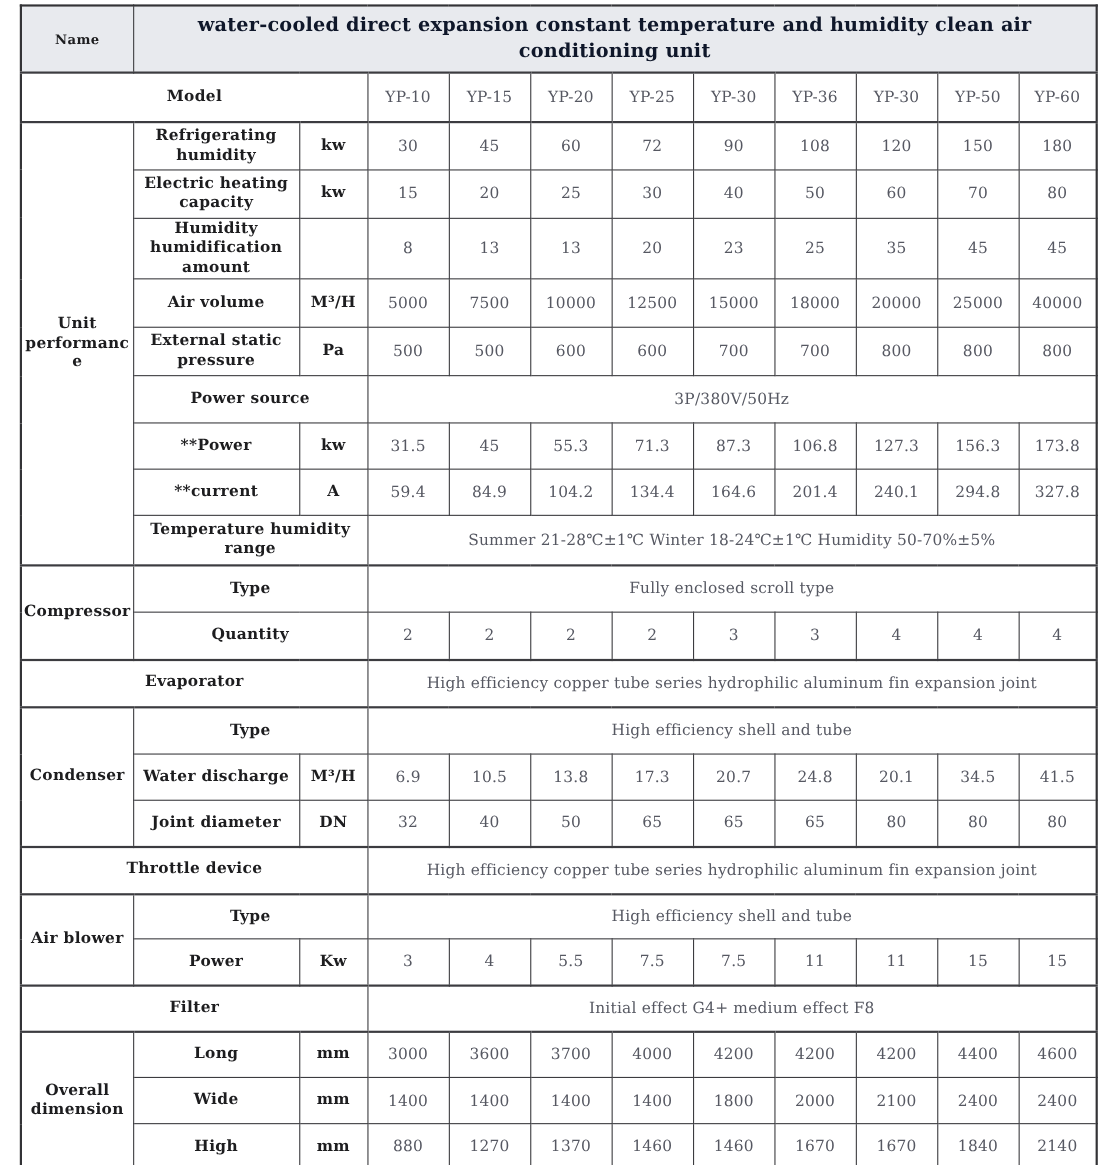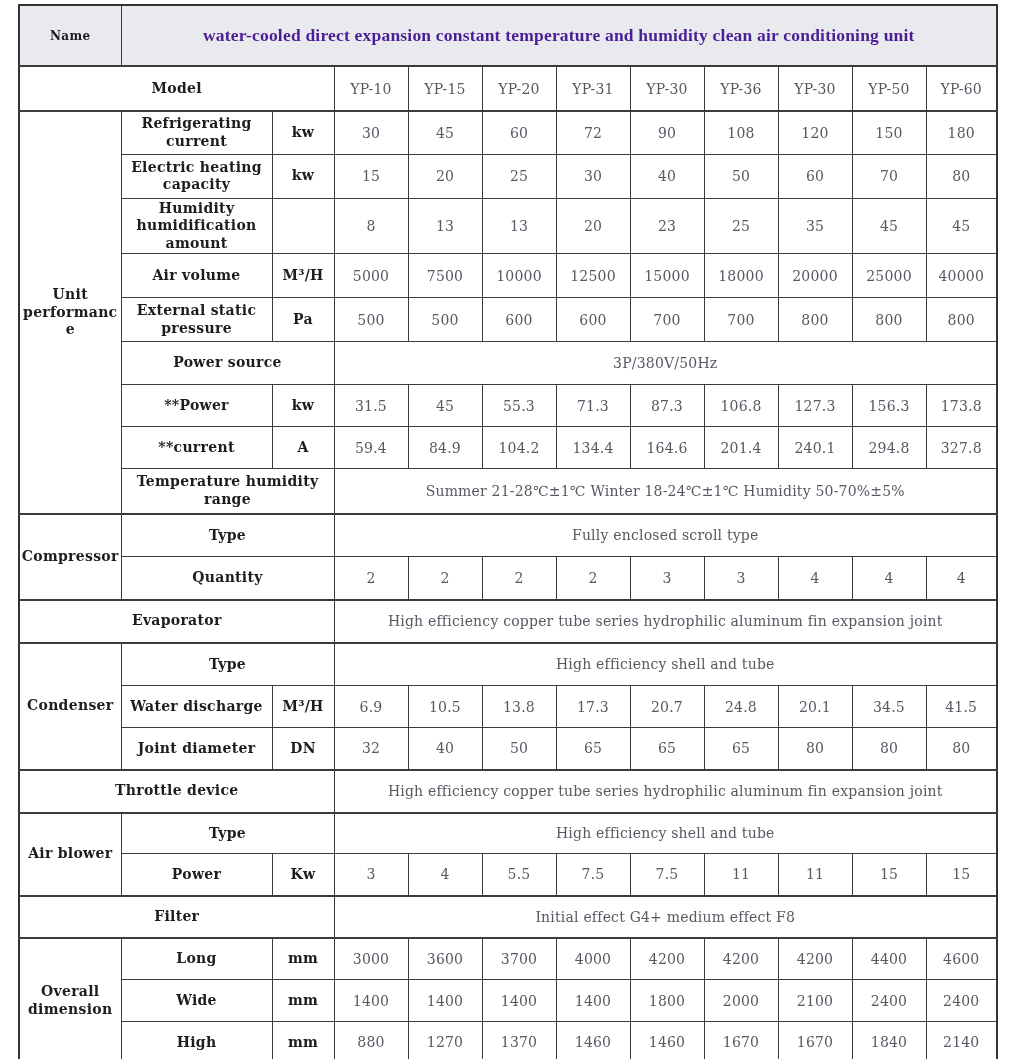--- a/index.html
+++ b/index.html
@@ -40,26 +40,25 @@
 
   .hdr-bg { background: #e8eaee; }
   .name {
     font-weight: bold;
     color: #1d1d1f;
     font-size: 12px;
     letter-spacing: 0.4px;
   }
   .title {
     font-weight: bold;
-    color: #4c1d95;
+    color: #0f172a;
     font-size: 17.5px;
     letter-spacing: 0.2px;
     line-height: 1.35;
     padding: 2px 28px;
-    font-family: Liberation Serif, serif;
   }
   .grp, .lbl, .unit {
     font-weight: bold;
     color: #1d1d1f;
     font-size: 14px;
     letter-spacing: 0.3px;
     line-height: 1.25;
     text-align: center;
   }
   .grp { padding: 1px 0; overflow-wrap: break-word; }
@@ -93,31 +92,31 @@
         <tr class="r61">
       <td class="name hdr-bg">Name</td>
       <td class="title hdr-bg" colspan="11">water-cooled direct expansion constant temperature and humidity clean air conditioning unit</td>
     </tr>
 
     <tr class="r45 sec">
       <td class="lbl" colspan="3">Model</td>
       <td class="val">YP-10</td>
           <td class="val">YP-15</td>
           <td class="val">YP-20</td>
-          <td class="val">YP-31</td>
+          <td class="val">YP-25</td>
           <td class="val">YP-30</td>
           <td class="val">YP-36</td>
           <td class="val">YP-30</td>
           <td class="val">YP-50</td>
           <td class="val">YP-60</td>
     </tr>
 
     <tr class="r43 sec">
       <td class="grp" rowspan="9">Unit performance</td>
-      <td class="lbl">Refrigerating current</td>
+      <td class="lbl">Refrigerating humidity</td>
       <td class="unit">kw</td>
       <td class="val">30</td>
           <td class="val">45</td>
           <td class="val">60</td>
           <td class="val">72</td>
           <td class="val">90</td>
           <td class="val">108</td>
           <td class="val">120</td>
           <td class="val">150</td>
           <td class="val">180</td>

